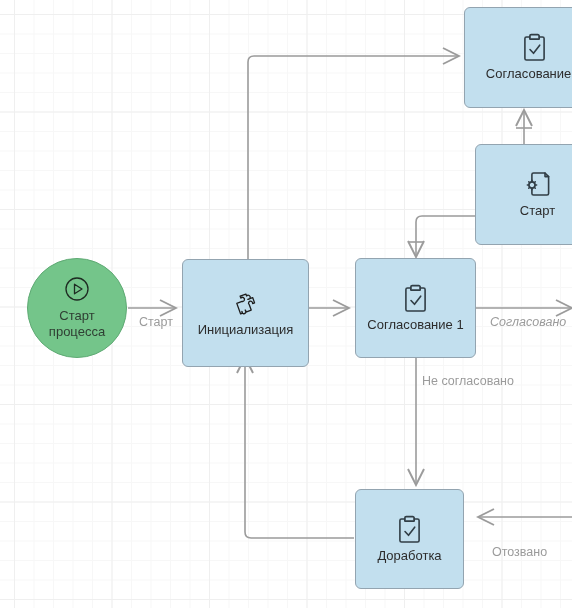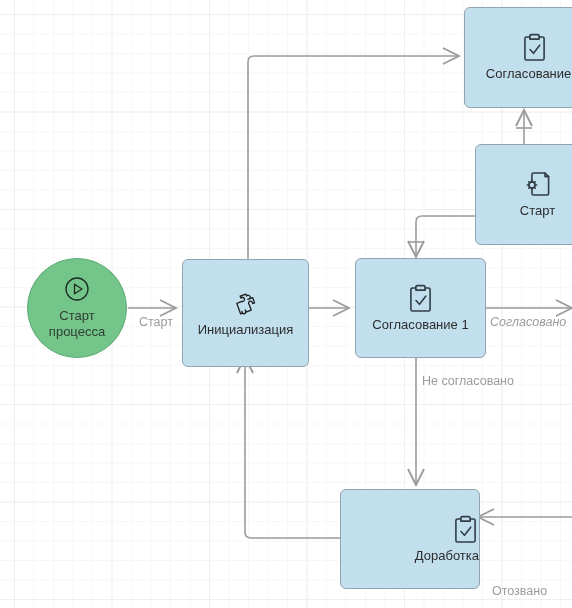--- a/index.html
+++ b/index.html
@@ -134,21 +134,21 @@
           <path d="M 7 12 L 13 12 A 2.2 2.2 0 1 0 13 8.2 L 13 6 L 19.5 6 L 19.5 8.2
                    A 2.2 2.2 0 1 1 19.5 12 L 25 12 L 25 18 L 22.8 18
                    A 2.2 2.2 0 1 0 19 18 L 19 24 L 13 24 L 13 21.8
                    A 2.2 2.2 0 1 1 9.2 21.8 L 9.2 24 L 7 24 Z"></path>
         </g>
       </svg>
     </span>
     <div class="node-label">Инициализация</div>
   </div>
 
-  <div class="node" style="left:355px; top:258px; width:131px; height:100px;">
+  <div class="node" style="left:355px; top:258px; width:121px; height:100px;">
     <span class="node-icon">
       <svg width="27" height="30" viewBox="0 0 26 30">
         <g fill="none" stroke="#313e46" stroke-width="1.6" stroke-linejoin="round" stroke-linecap="round">
           <path d="M 8.5 4 L 5 4 A 1.6 1.6 0 0 0 3.4 5.6 L 3.4 25.4 A 1.6 1.6 0 0 0 5 27 L 21 27 A 1.6 1.6 0 0 0 22.6 25.4 L 22.6 5.6 A 1.6 1.6 0 0 0 21 4 L 17.5 4"></path>
           <path d="M 9.8 1.6 L 16.2 1.6 A 1.5 1.5 0 0 1 17.7 3.1 L 17.7 6.1 L 8.3 6.1 L 8.3 3.1 A 1.5 1.5 0 0 1 9.8 1.6 Z"></path>
           <path d="M 8.5 16.5 L 12 20.3 L 18.2 12.2"></path>
         </g>
       </svg>
     </span>
     <div class="node-label">Согласование 1</div>
@@ -183,35 +183,35 @@
             <line x1="11.1" y1="17.1" x2="12.3" y2="18.3"></line>
             <line x1="12.3" y1="11.7" x2="11.1" y2="12.9"></line>
             <line x1="6.9" y1="17.1" x2="5.7" y2="18.3"></line>
           </g>
         </g>
       </svg>
     </span>
     <div class="node-label">Старт</div>
   </div>
 
-  <div class="node" style="left:340px; top:489px; width:140px; height:100px;align-items:flex-end;">
+  <div class="node" style="left:355px; top:489px; width:109px; height:100px;">
     <span class="node-icon">
       <svg width="27" height="30" viewBox="0 0 26 30">
         <g fill="none" stroke="#313e46" stroke-width="1.6" stroke-linejoin="round" stroke-linecap="round">
           <path d="M 8.5 4 L 5 4 A 1.6 1.6 0 0 0 3.4 5.6 L 3.4 25.4 A 1.6 1.6 0 0 0 5 27 L 21 27 A 1.6 1.6 0 0 0 22.6 25.4 L 22.6 5.6 A 1.6 1.6 0 0 0 21 4 L 17.5 4"></path>
           <path d="M 9.8 1.6 L 16.2 1.6 A 1.5 1.5 0 0 1 17.7 3.1 L 17.7 6.1 L 8.3 6.1 L 8.3 3.1 A 1.5 1.5 0 0 1 9.8 1.6 Z"></path>
           <path d="M 8.5 16.5 L 12 20.3 L 18.2 12.2"></path>
         </g>
       </svg>
     </span>
     <div class="node-label">Доработка</div>
   </div>
 
   <div class="edge-label" style="left:139px; top:316px;">Старт</div>
 
   <div class="edge-label" style="left:490px; top:316px;font-style:italic;">Согласовано</div>
 
   <div class="edge-label" style="left:422px; top:375px;">Не согласовано</div>
 
 
-  <div class="edge-label" style="left:492px; top:546px;margin-top:39px;">Отозвано</div>
+  <div class="edge-label" style="left:492px; top:546px;">Отозвано</div>
 
 </div>
 
 </body></html>

